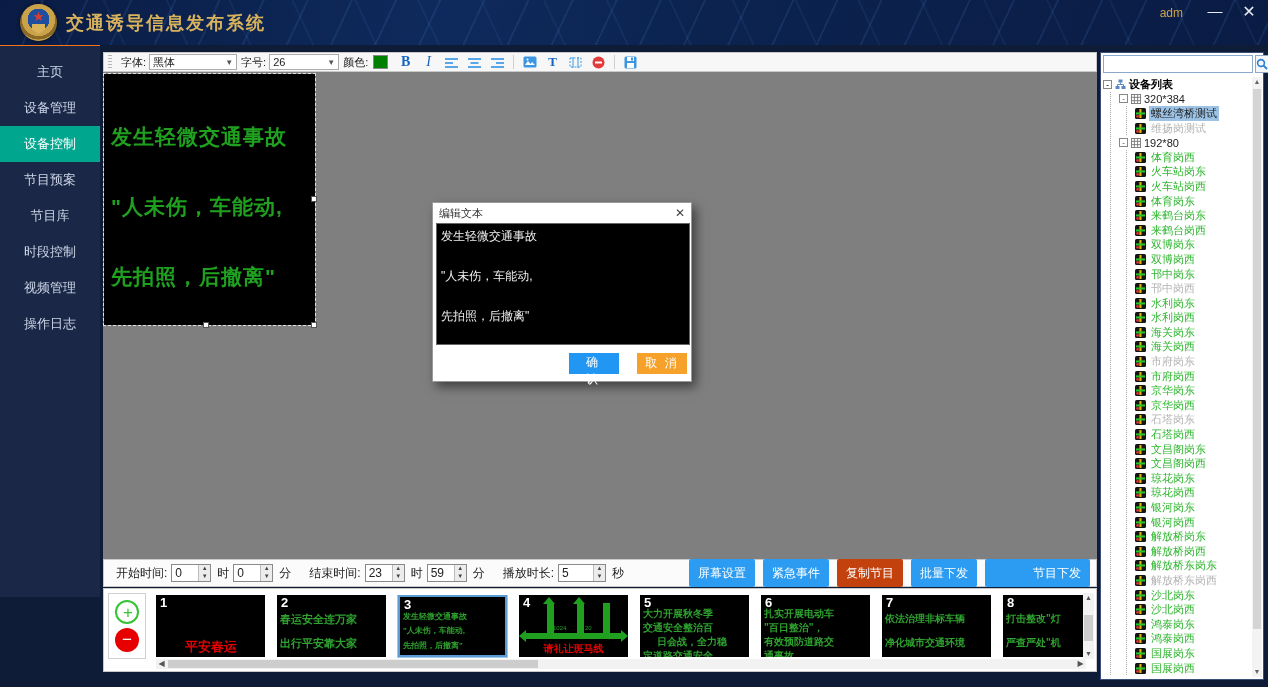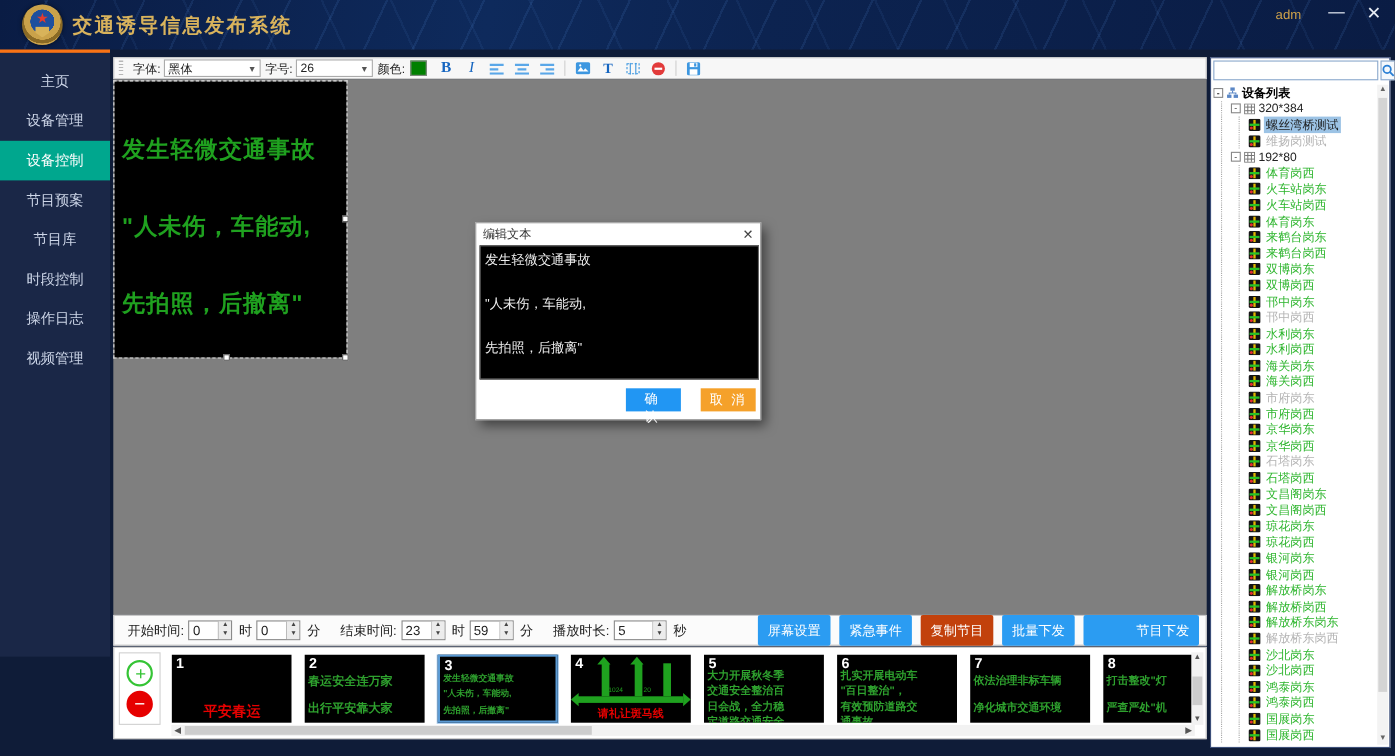--- a/index.html
+++ b/index.html
@@ -19,21 +19,21 @@
   .logo .shield{position:absolute;left:12px;top:20px;width:13px;height:10px;background:#d8b35a;
     clip-path:polygon(0 0,100% 0,100% 55%,50% 100%,0 55%);}
   .app-title{position:absolute;left:66px;top:11px;color:#d9b35c;font-size:18px;font-weight:bold;letter-spacing:2px;z-index:2;}
   .header-user{position:absolute;right:85px;top:6px;color:#cfa24a;font-size:12px;z-index:2;}
   .win-btn{position:absolute;top:2px;color:#e8edf5;font-size:15px;z-index:2;cursor:pointer;width:22px;text-align:center;}
   .btn-min{right:42px;}
   .btn-close{right:8px;font-size:16px;}
 
   
   .sidebar{position:absolute;left:0;top:45px;width:100px;height:552px;background:#1a2747;
-    border-top:3px solid #f97316;}
+    border-top:1px solid #f97316;}
   .side-item{height:36px;line-height:36px;text-align:center;color:#cdd6e8;font-size:13px;cursor:pointer;}
   .side-item.active{background:#00a78e;color:#fff;}
   .sidebar-inner{padding-top:8px;}
 
   
   .toolbar{position:absolute;left:103px;top:52px;width:994px;height:20px;background:#f7f7f7;
     border:1px solid #c9c9c9;display:flex;align-items:center;font-size:11px;color:#222;padding:0 4px;}
   .grip{width:4px;height:14px;margin-right:5px;
     background:repeating-linear-gradient(to bottom,#b7b7b7 0 1px,transparent 1px 3px);}
   .tb-label{margin:0 3px 0 4px;}
@@ -144,22 +144,22 @@
   </div>
 
   <div class="sidebar">
     <div class="sidebar-inner" id="sidebar-items">
         <div class="side-item">主页</div>
         <div class="side-item">设备管理</div>
         <div class="side-item active">设备控制</div>
         <div class="side-item">节目预案</div>
         <div class="side-item">节目库</div>
         <div class="side-item">时段控制</div>
+        <div class="side-item">视频管理</div>
         <div class="side-item">操作日志</div>
-        <div class="side-item">视频管理</div>
       </div>
   </div>
 
   <div class="toolbar">
     <div class="grip"></div>
     <span class="tb-label">字体:</span>
     <span class="tb-select tb-font">
       <span>黑体</span>
       <span class="caret">▼</span>
     </span>
@@ -354,21 +354,21 @@
             <div class="numtxt" style="left: 34px; top: 30px;">1024</div>
             <div class="numtxt" style="left: 66px; top: 30px;">20</div>
             <div class="caption" style="color: rgb(230, 0, 0);">请礼让斑马线</div>
           </div>
         </div>
         <div class="thumb">
           <div class="num">5</div>
           <div class="tlines">
             <div style="color: rgb(46, 161, 46); font-size: 10px;">大力开展秋冬季</div>
             <div style="color: rgb(46, 161, 46); font-size: 10px;">交通安全整治百</div>
-            <div style="color: rgb(46, 161, 46); font-size: 10px;">日会战，全力稳</div>
+            <div style="color: rgb(46, 161, 46); font-size: 10px; margin-left: 14px;">日会战，全力稳</div>
             <div style="color: rgb(46, 161, 46); font-size: 10px;">定道路交通安全</div>
           </div>
         </div>
         <div class="thumb">
           <div class="num">6</div>
           <div class="tlines">
             <div style="color: rgb(46, 161, 46); font-size: 10px;">扎实开展电动车</div>
             <div style="color: rgb(46, 161, 46); font-size: 10px;">"百日整治"，</div>
             <div style="color: rgb(46, 161, 46); font-size: 10px;">有效预防道路交</div>
             <div style="color: rgb(46, 161, 46); font-size: 10px;">通事故。</div>

